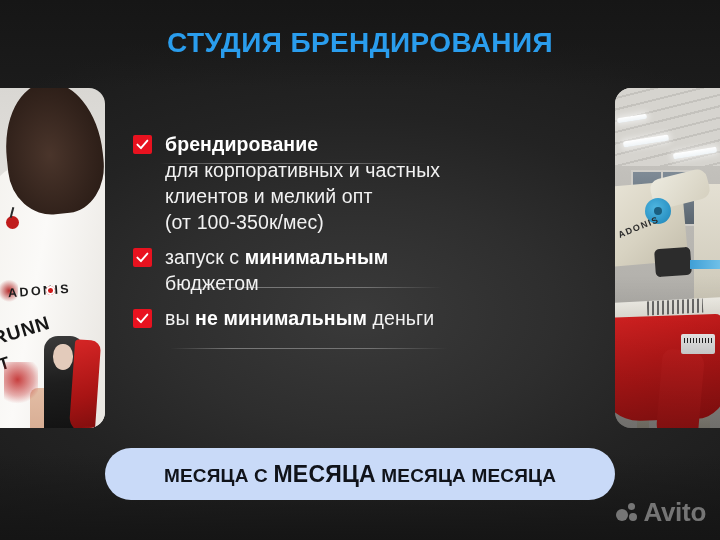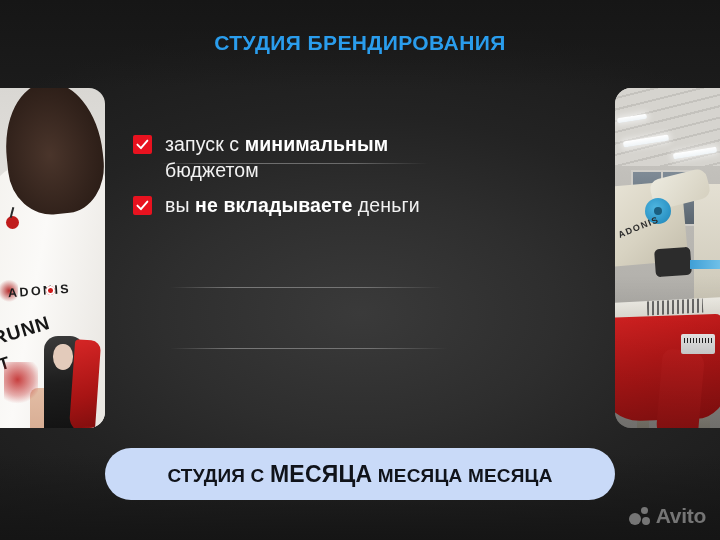--- a/index.html
+++ b/index.html
@@ -28,21 +28,21 @@
 
   
   .title {
     position: absolute;
     left: 0;
     top: 24px;
     width: 720px;
     text-align: center;
     color: #2a9ded;
     font-weight: 700;
-    font-size: 21px;
+    font-size: 28px;
     line-height: 38px;
     letter-spacing: 0.4px;
     z-index: 6;
   }
   .title .l2 { display: block; }
 
   
   .photo {
     position: absolute;
     top: 88px;
@@ -341,21 +341,21 @@
     z-index: 9;
     opacity: .72;
   }
   .avito-mark { position: relative; width: 22px; height: 19px; }
   .avito-mark i { position: absolute; border-radius: 50%; background: #9a9a9a; display: block; }
   .am1 { left: 0;    top: 6px;  width: 12px; height: 12px; }
   .am2 { left: 12px; top: 0px;  width: 7px;  height: 7px; }
   .am3 { left: 13px; top: 10px; width: 8px;  height: 8px; }
   .avito-word {
     color: #9a9a9a;
-    font-size: 21px;
+    font-size: 26px;
     font-weight: 700;
     letter-spacing: -0.3px;
   }
 </style>
 </head>
 <body>
 
 <div class="ad">
 
   <div class="title">
@@ -415,39 +415,52 @@
   <div class="streak streak-3"></div>
 
   <div class="bullets">
       <div class="bullet">
         <span class="check">
           <svg width="13" height="13" viewBox="0 0 13 13" aria-hidden="true">
             <path d="M1.4 6.6 L4.9 10.2 L11.4 2.6" fill="none" stroke="#ffffff" stroke-width="1.9" stroke-linecap="round" stroke-linejoin="round"></path>
           </svg>
         </span>
         <div class="btext">
+          <span class="bline"><b>брендирование</b></span>
+          <span class="bline"><span>для корпоративных и частных</span></span>
+          <span class="bline"><span>клиентов и мелкий опт</span></span>
+          <span class="bline"><span>(от 100-350к/мес)</span></span>
+        </div>
+      </div>
+      <div class="bullet">
+        <span class="check">
+          <svg width="13" height="13" viewBox="0 0 13 13" aria-hidden="true">
+            <path d="M1.4 6.6 L4.9 10.2 L11.4 2.6" fill="none" stroke="#ffffff" stroke-width="1.9" stroke-linecap="round" stroke-linejoin="round"></path>
+          </svg>
+        </span>
+        <div class="btext">
           <span class="bline"><span>запуск с </span><b>минимальным</b></span>
           <span class="bline"><span>бюджетом</span></span>
         </div>
       </div>
       <div class="bullet">
         <span class="check">
           <svg width="13" height="13" viewBox="0 0 13 13" aria-hidden="true">
             <path d="M1.4 6.6 L4.9 10.2 L11.4 2.6" fill="none" stroke="#ffffff" stroke-width="1.9" stroke-linecap="round" stroke-linejoin="round"></path>
           </svg>
         </span>
         <div class="btext">
-          <span class="bline"><span>вы </span><b>не вкладываете</b><span> деньги</span></span>
+          <span class="bline"><span>вы </span><b>не минимальным</b><span> деньги</span></span>
         </div>
       </div>
     </div>
 
   <div class="banner">
     <div class="banner-text">
-      <span>СТУДИЯ С </span><span class="big">МЕСЯЦА</span><span> МЕСЯЦА МЕСЯЦА</span>
+      <span>МЕСЯЦА С </span><span class="big">МЕСЯЦА</span><span> МЕСЯЦА МЕСЯЦА</span>
     </div>
   </div>
 
   <div class="avito">
     <span class="avito-mark">
       <i class="am1"></i>
         <i class="am2"></i>
         <i class="am3"></i>
     </span>
     <span class="avito-word">Avito</span>

